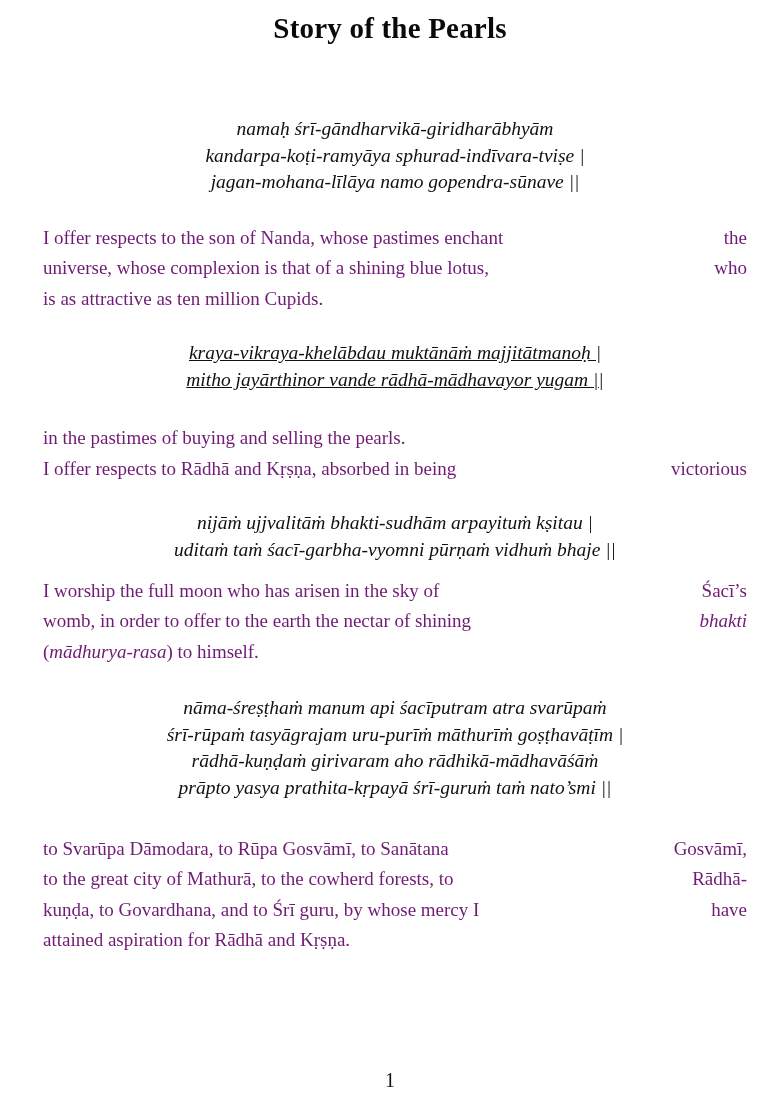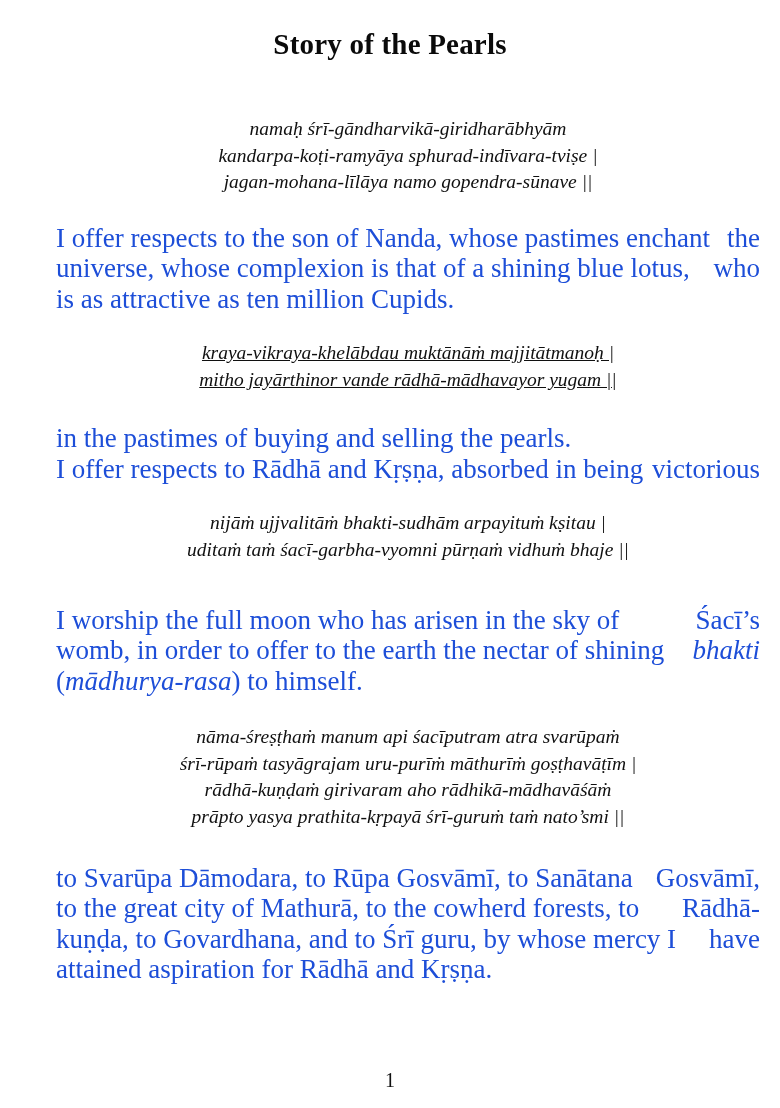--- a/index.html
+++ b/index.html
@@ -14,39 +14,39 @@
     font-family: "Liberation Serif", "DejaVu Serif", serif;
     color: #0d0d0d;
     overflow: hidden;
   }
 
   .page {
     position: relative;
     width: 780px;
     height: 1108px;
     box-sizing: border-box;
-    padding: 16px;
+    padding: 0;
   }
 
   
   .page-title {
     text-align: center;
     font-size: 29px;
     font-weight: bold;
     letter-spacing: 0.2px;
     margin: 0;
     padding-top: 10px;
     line-height: 1.25;
     color: #0a0a0a;
   }
 
   
   .content {
     position: absolute;
-    left: 56px;
+    left: 43px;
     right: 38px;
     top: 108px;
     width: 704px;
   }
 
   
   .verse {
     font-style: italic;
     text-align: center;
     font-size: 19.5px;
@@ -61,39 +61,39 @@
 
   .verse-block-1 { margin-top: 8px; }
   .verse-block-2 { margin-top: 26px; text-decoration: underline; }
   .verse-block-3 { margin-top: 26px; }
   .verse-block-4 { margin-top: 28px; }
 
   
   .prose {
     text-align: justify;
     text-justify: inter-word;
-    font-size: 27px;
+    font-size: 19px;
     line-height: 30.5px;
     margin: 0;
-    color: #1d4ed8;
+    color: #701a75;
     hyphens: manual;
   }
   .prose .pline {
     display: block;
     white-space: nowrap;
   }
   .prose .pline.justify {
     display: flex;
     justify-content: space-between;
   }
   .prose .pline.justify > span { white-space: pre; }
 
   .prose-block-1 { margin-top: 27px; }
   .prose-block-2 { margin-top: 30px; }
-  .prose-block-3 { margin-top: 41px; }
+  .prose-block-3 { margin-top: 12px; }
   .prose-block-4 { margin-top: 32px; }
 
   em.it { font-style: italic; }
 
   
   .folio {
     position: absolute;
     left: 0;
     right: 0;
     bottom: 16px;

